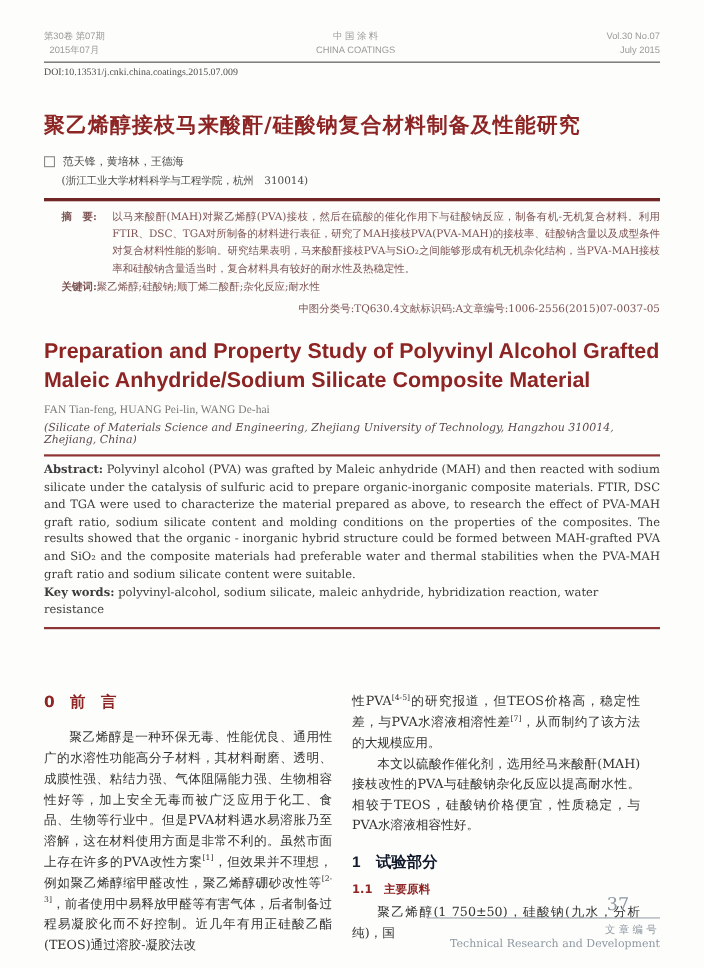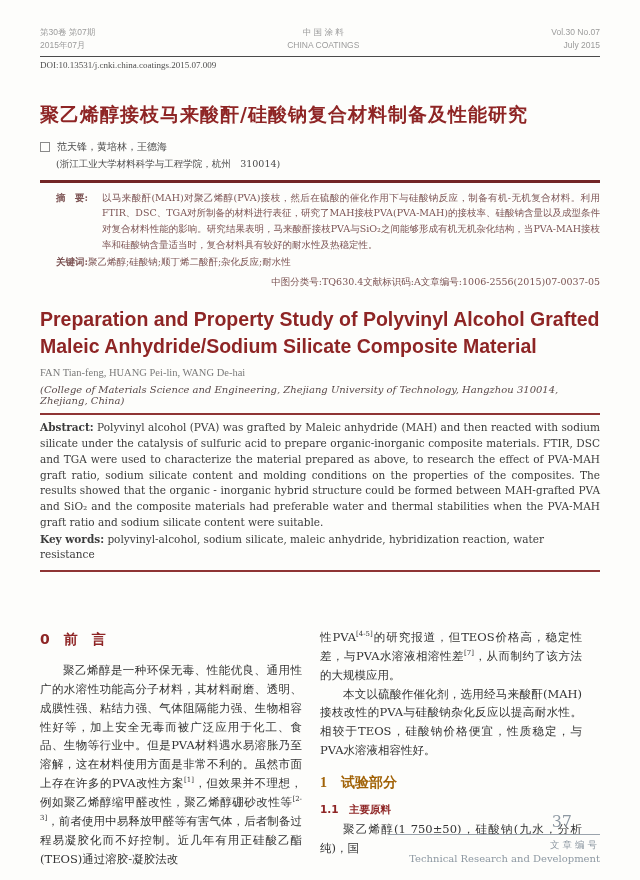--- a/index.html
+++ b/index.html
@@ -7,21 +7,21 @@
     width:640px;height:880px;box-sizing:border-box;position:relative;
     margin:0 auto;background:#fdfdfb;color:#3c3c3c;
     font-family:"DejaVu Serif","Liberation Serif",serif;
     padding:26px 40px 0 40px;overflow:hidden;
   }
   
   .journal-header{display:flex;justify-content:space-between;align-items:flex-end;
     color:#9b9b9b;font-size:8.5px;line-height:1.5;
     font-family:"Liberation Sans",sans-serif;
     border-bottom:1.5px solid #4a4a4a;padding-bottom:4px;}
-  .jh-left{text-align:left}.jh-center{text-align:center}.jh-right{text-align:right}
+  .jh-left{text-align:center}.jh-center{text-align:center}.jh-right{text-align:right}
   .doi-line{font-size:9px;color:#4f4f4f;margin-top:3px;font-family:"Liberation Serif",serif;}
   
   .title-cn{margin-top:32px;color:#8e2525;
     font-family:"DejaVu Sans","Liberation Sans",sans-serif;font-weight:bold;
     font-size:19px;line-height:1.33;letter-spacing:1px;}
   .authors-cn{margin-top:13px;font-size:10px;color:#4a4a4a;display:flex;align-items:center;gap:7px;}
   .author-square{display:inline-block;width:8px;height:8px;border:1px solid #8a8a8a;background:transparent;}
   .affil-cn{margin-top:4px;margin-left:16px;font-size:9.5px;color:#4a4a4a;}
   .rule-thick{height:3px;background:#732626;margin-top:9px;}
   
@@ -41,21 +41,21 @@
   .affil-en{margin-top:6px;font-style:italic;font-size:10px;color:#5a4a4a;}
   .rule-en{height:2px;background:#8e3434;margin-top:7px;}
   .abs-en{font-size:10.5px;line-height:1.5;text-align:justify;margin-top:5px;color:#3c3c3c;}
   .abs-en b, .kw-en b{font-weight:bold;}
   .kw-en{font-size:10.5px;line-height:1.5;margin-top:1px;}
   
   .columns{display:flex;gap:18px;margin-top:56px;}
   .col{width:262px;font-size:11.5px;line-height:1.64;text-align:justify;color:#333;}
   .sec-h{color:#8e2525;font-family:"DejaVu Sans","Liberation Sans",sans-serif;
     font-weight:bold;font-size:14px;margin:0 0 10px 0;}
-  .sec-h2{color:#a16207;font-family:Liberation Serif, serif;
+  .sec-h2{color:#0f172a;font-family:Liberation Sans, sans-serif;
     font-weight:bold;font-size:14px;margin:12px 0 2px 0;}
   .sec-h3{color:#8e2525;font-family:"DejaVu Sans","Liberation Sans",sans-serif;
     font-weight:bold;font-size:10.5px;margin:6px 0 2px 0;}
   .body-p{margin:0;text-indent:2em;}
   .body-p.no-indent{text-indent:0;}
   sup{font-size:7px;line-height:0;}
   
   .page-footer{position:absolute;right:40px;bottom:16px;text-align:right;
     color:#8d98a2;}
   .pf-num{font-size:16px;padding-right:28px;}
@@ -103,21 +103,21 @@
     </div>
     <div class="clc-row">
       <span>中图分类号:TQ630.4</span>
       <span>文献标识码:A</span>
       <span>文章编号:1006-2556(2015)07-0037-05</span>
     </div>
   </div>
 
   <div class="title-en">Preparation and Property Study of Polyvinyl Alcohol Grafted Maleic Anhydride/Sodium Silicate Composite Material</div>
   <div class="authors-en">FAN Tian-feng, HUANG Pei-lin, WANG De-hai</div>
-  <div class="affil-en">(College of Materials Science and Engineering, Zhejiang University of Technology, Hangzhou 310014, Zhejiang, China)</div>
+  <div class="affil-en">(Silicate of Materials Science and Engineering, Zhejiang University of Technology, Hangzhou 310014, Zhejiang, China)</div>
 
   <div class="rule-en"></div>
 
   <div class="abs-en">
     <b>Abstract:</b>
     <span>Polyvinyl alcohol (PVA) was grafted by Maleic anhydride (MAH) and then reacted with sodium silicate under the catalysis of sulfuric acid to prepare organic-inorganic composite materials. FTIR, DSC and TGA were used to characterize the material prepared as above, to research the effect of PVA-MAH graft ratio, sodium silicate content and molding conditions on the properties of the composites. The results showed that the organic - inorganic hybrid structure could be formed between MAH-grafted PVA and SiO₂ and the composite materials had preferable water and thermal stabilities when the PVA-MAH graft ratio and sodium silicate content were suitable.</span>
   </div>
   <div class="kw-en">
     <b>Key words:</b>
     <span>polyvinyl-alcohol, sodium silicate, maleic anhydride, hybridization  reaction, water resistance</span>

